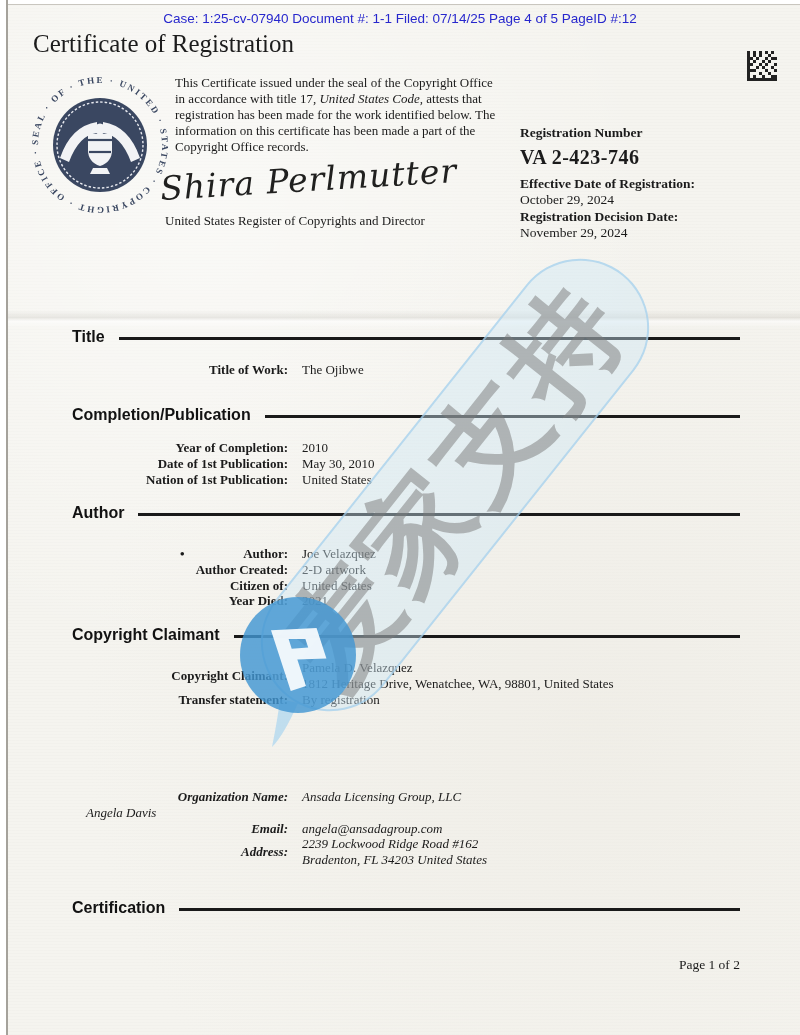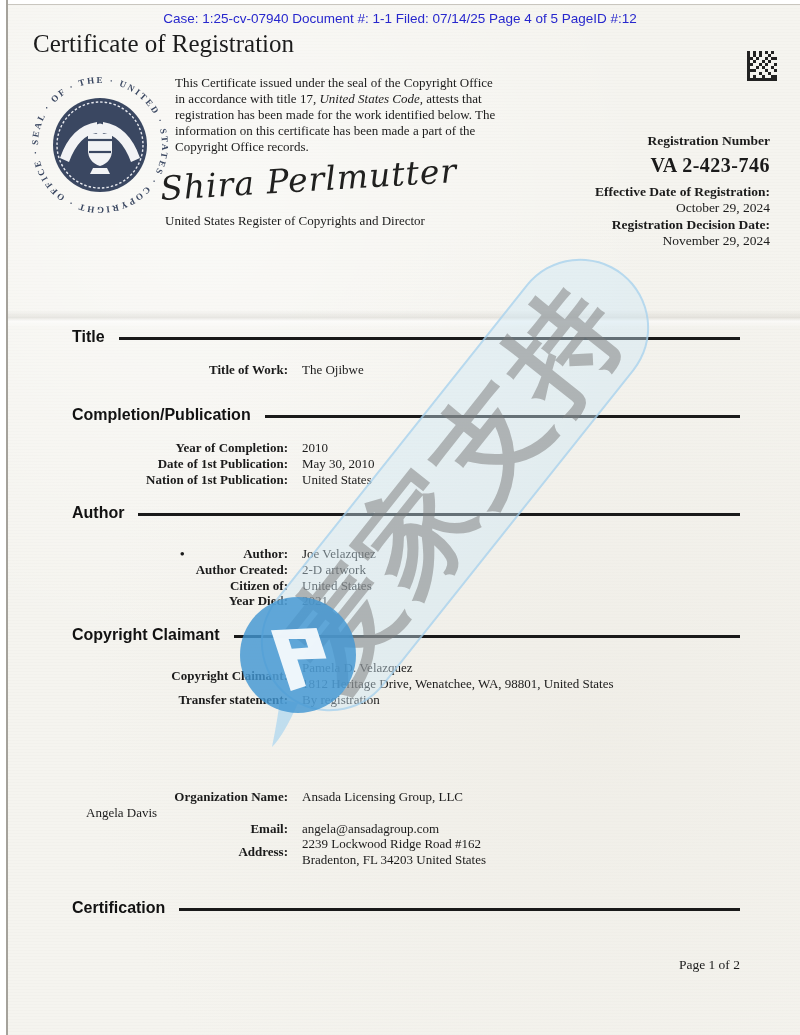--- a/index.html
+++ b/index.html
@@ -26,21 +26,21 @@
   }
   .doc-title { position:absolute; left:33px; top:30px; font-size:25px; font-weight:400; color:#1c1c1c; z-index:4; }
   .seal { position:absolute; left:27px; top:72px; width:146px; height:146px; z-index:4; }
   .intro { position:absolute; left:175px; top:75px; width:324px; font-size:13px; line-height:16px; z-index:4; }
   .signature {
     position:absolute; left:160px; top:160px; z-index:4;
     font-family:"DejaVu Serif","Liberation Serif",serif; font-style:italic;
     font-size:33px; letter-spacing:1px; color:#20201f; transform:rotate(-3.5deg); white-space:nowrap;
   }
   .sig-caption { position:absolute; left:165px; top:213px; font-size:13px; z-index:4; }
-  .reg-block { position:absolute; left:520px; top:132px; width:250px; z-index:4;text-align:right; }
+  .reg-block { position:absolute; left:520px; top:124px; width:250px; z-index:4; }
   .reg-label { font-size:13.5px; font-weight:bold; line-height:17px; }
   .reg-number { font-size:20px; font-weight:bold; letter-spacing:0.5px; line-height:32px; margin-bottom:2px; }
   .reg-value { font-size:13.5px; line-height:16px; }
   .barcode { position:absolute; left:747px; top:51px; z-index:4; }
 
   .section { position:absolute; left:72px; width:668px; z-index:2; }
   .section-head { display:flex; align-items:center; }
   .section-heading {
     font-family:"Liberation Sans","DejaVu Sans",sans-serif; font-weight:bold; font-size:16px;
     color:#121212; white-space:nowrap; margin-right:14px;
@@ -234,21 +234,21 @@
         </span>
       </div>
       <div class="row">
         <span class="label">Transfer statement:</span>
         <span class="value">By registration</span>
       </div>
     </div>
   </div>
 
   <div class="section" style="top:771px;">
-    <div class="rows" style="margin-top:18px;">
+    <div class="rows" style="margin-top:18px;font-style:italic;">
       <div class="row">
         <span class="label">Organization Name:</span>
         <span class="value">Ansada Licensing Group, LLC</span>
       </div>
       <div class="row">
         <span class="value">Angela Davis</span>
       </div>
       <div class="row">
         <span class="label">Email:</span>
         <span class="value">angela@ansadagroup.com</span>

